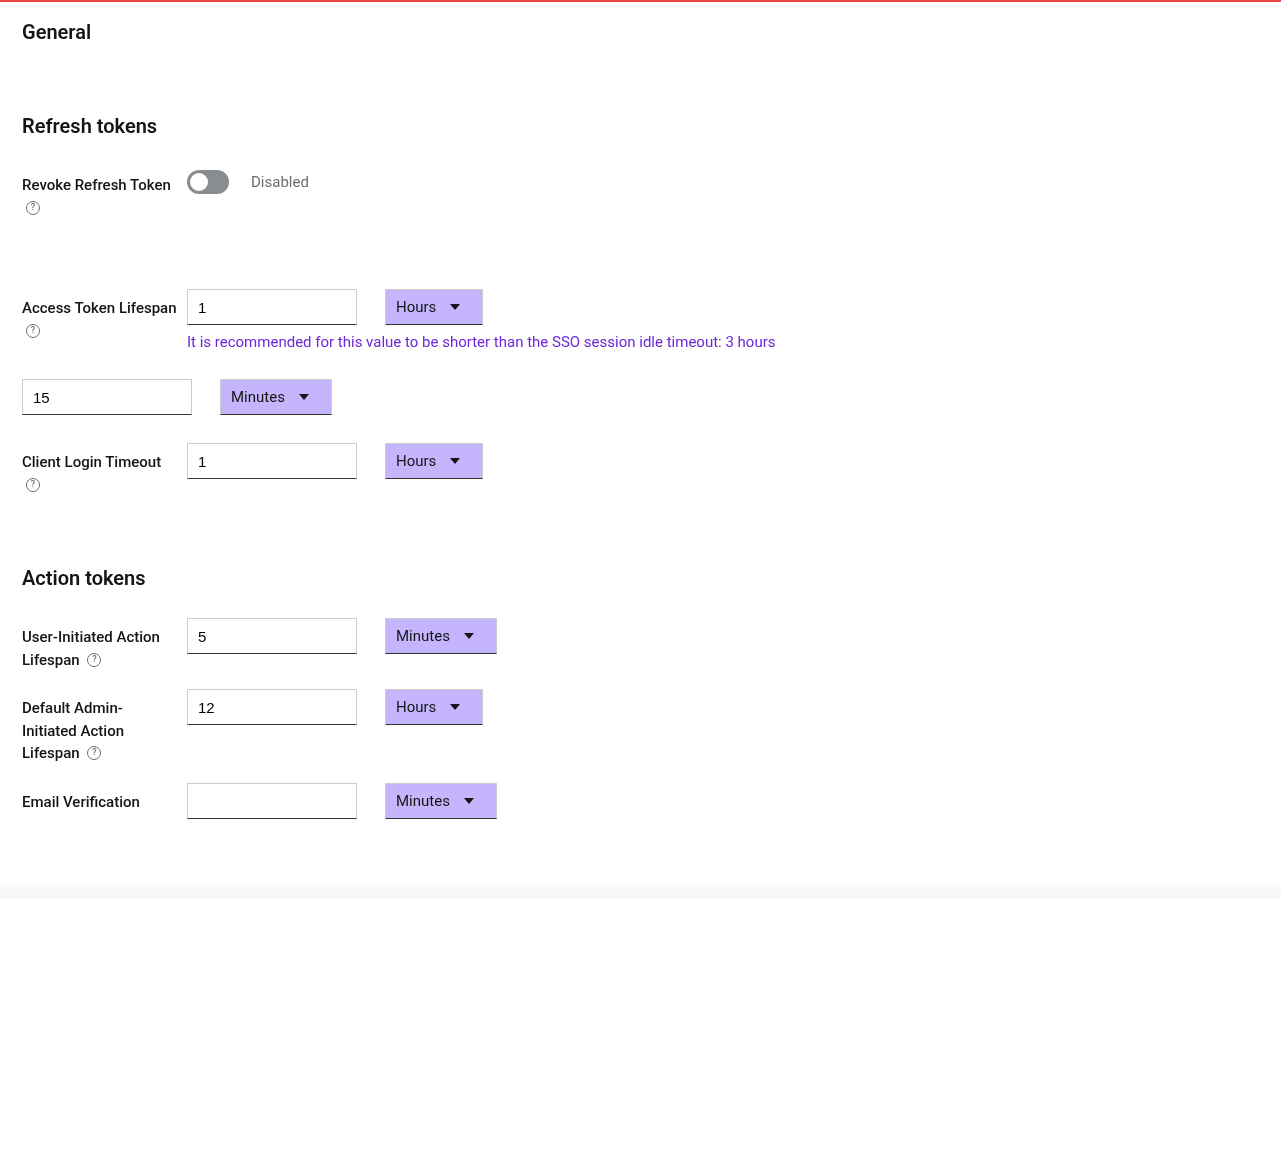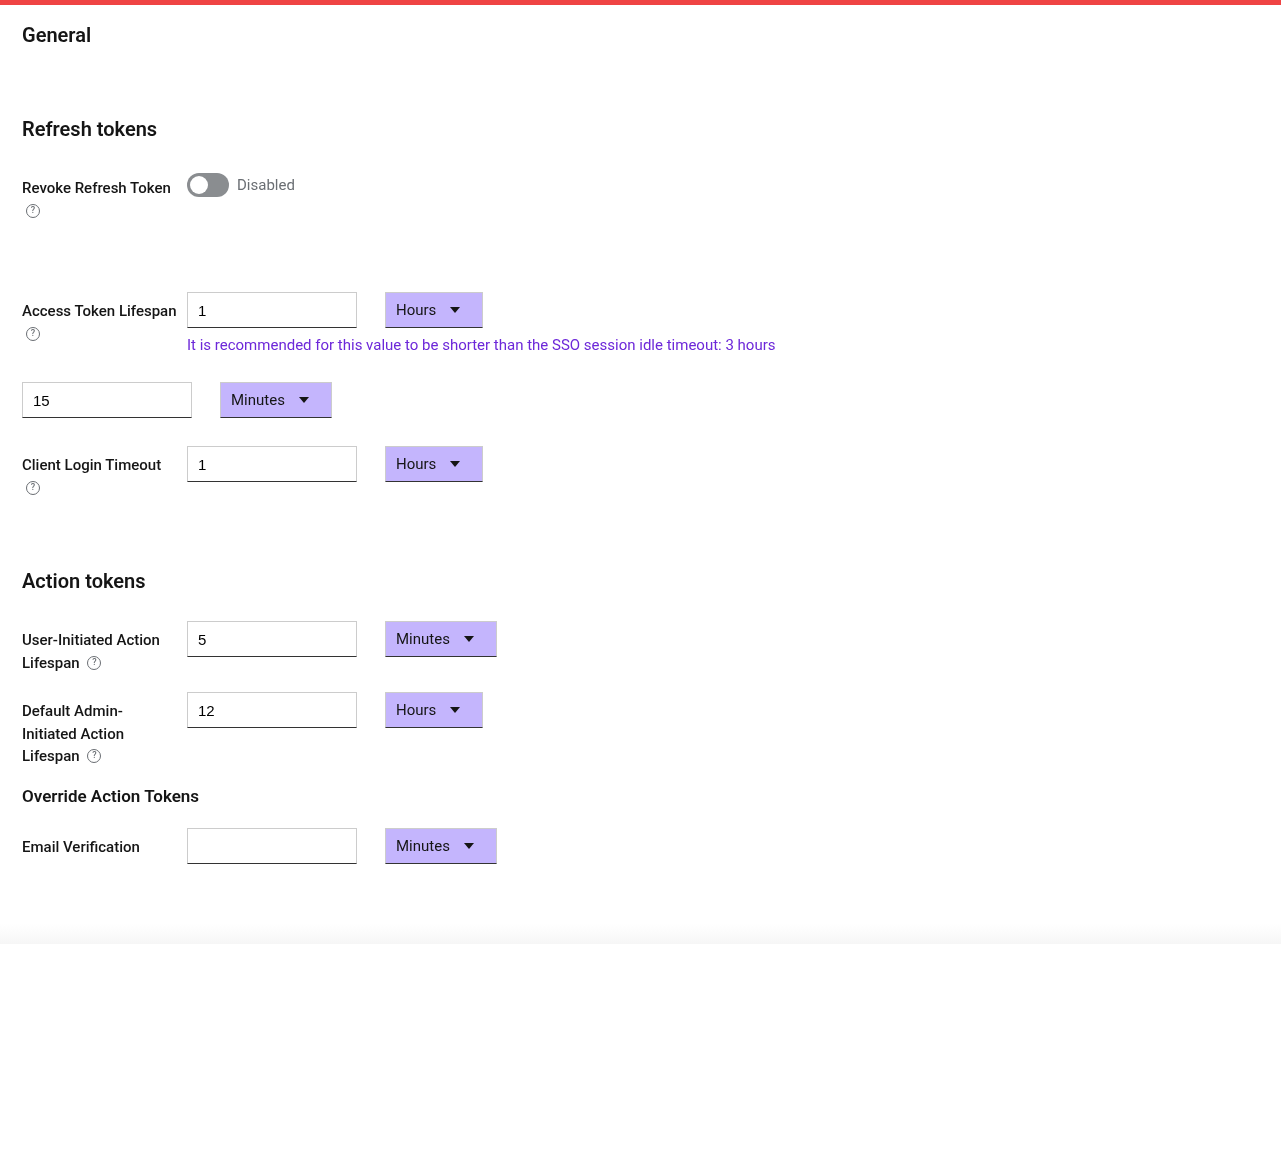--- a/index.html
+++ b/index.html
@@ -9,21 +9,21 @@
   }
   body {
     font-family: -apple-system, BlinkMacSystemFont, "Segoe UI", Roboto, "Helvetica Neue", Arial, sans-serif;
     font-size: 15px;
     color: #151515;
     background: #fff;
     padding: 0;
     width: 1281px;
   }
   .content {
-    border-top: 5px solid #ef4444;
+    border-top: 2px solid #ef4444;
     padding: 18px 22px 40px 22px;
     position: relative;
   }
   .section-title {
     font-size: 20px;
     font-weight: 600;
     color: #151515;
     margin-bottom: 28px;
   }
   .section {
@@ -122,21 +122,21 @@
     text-align: center;
   }
   .hint {
     margin-top: 8px;
     font-size: 15px;
     color: #6d28d9;
   }
   .toggle-wrap {
     display: flex;
     align-items: center;
-    gap: 8px;
+    gap: 22px;
     padding-top: 4px;
   }
   .toggle {
     width: 42px;
     height: 24px;
     background: #8a8d90;
     border-radius: 12px;
     position: relative;
     cursor: pointer;
   }
@@ -277,21 +277,20 @@
         <div class="inline-controls">
           <input class="num-input" value="12" style="">
           <div class="unit-select">
             <span>Hours</span>
             <span class="caret-down"></span>
           </div>
         </div>
       </div>
     </div>
 
-    <h3 class="subheading">Override Action Tokens</h3>
 
     <div class="form-row small-gap">
       <div class="label-col">
         <span>Email Verification</span>
       </div>
       <div class="field-col">
         <div class="inline-controls">
           <input class="num-input" value="" style="">
           <div class="unit-select wider">
             <span>Minutes</span>

